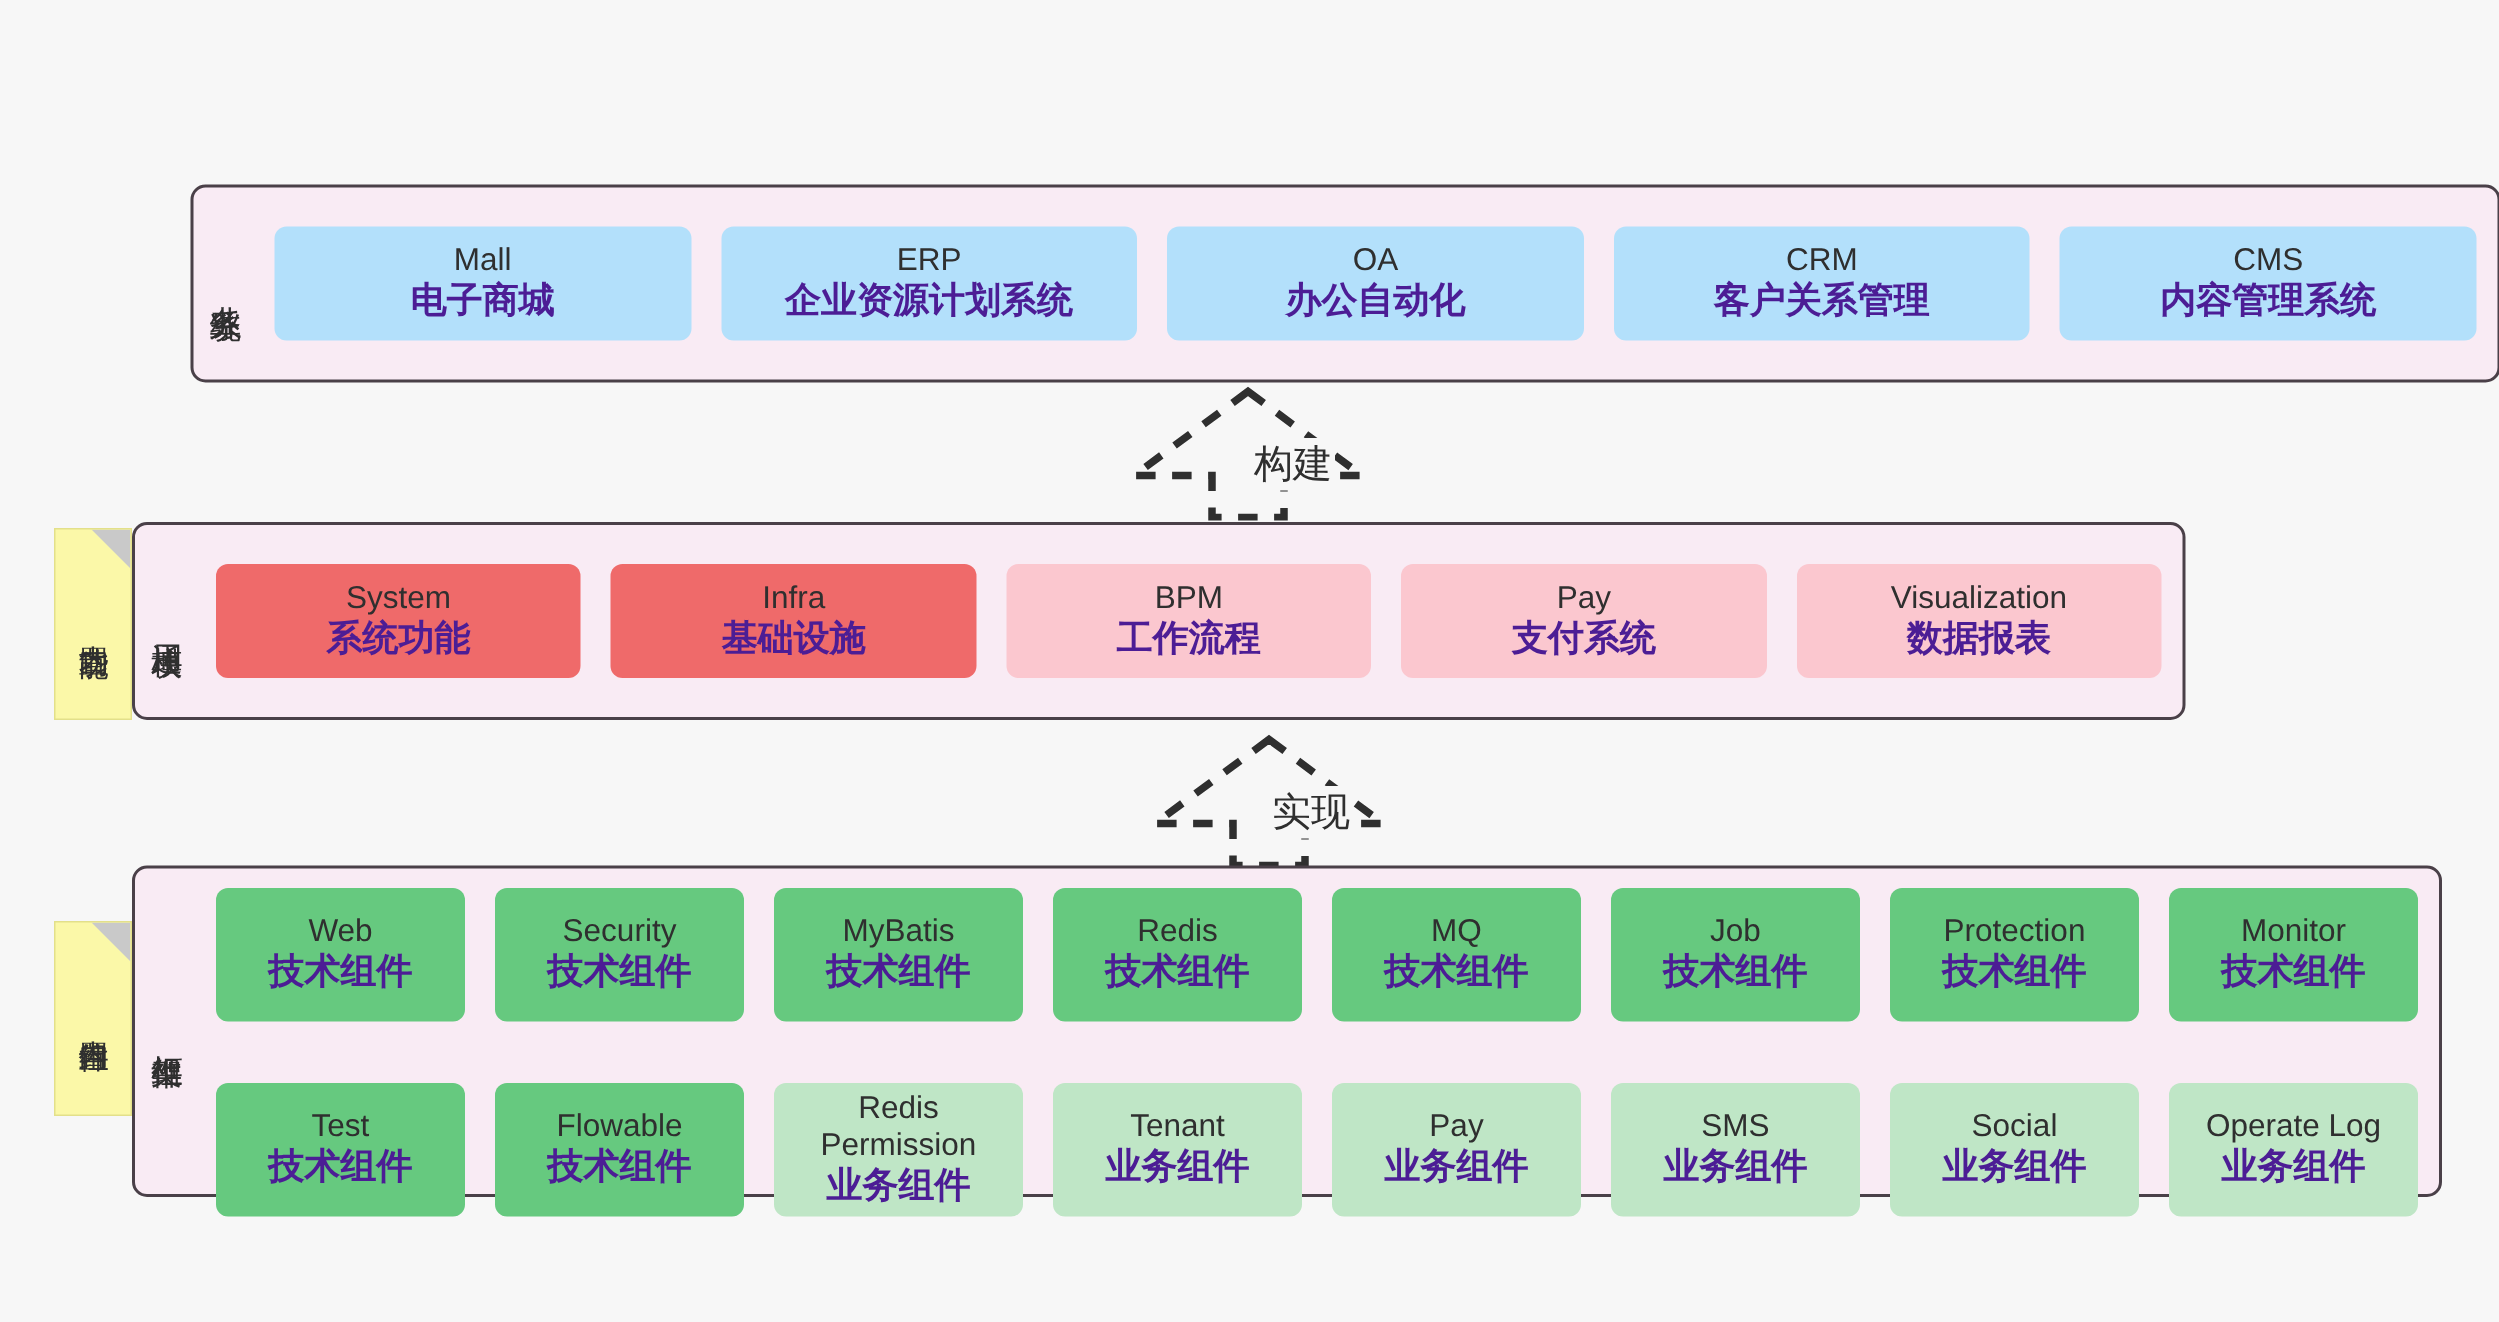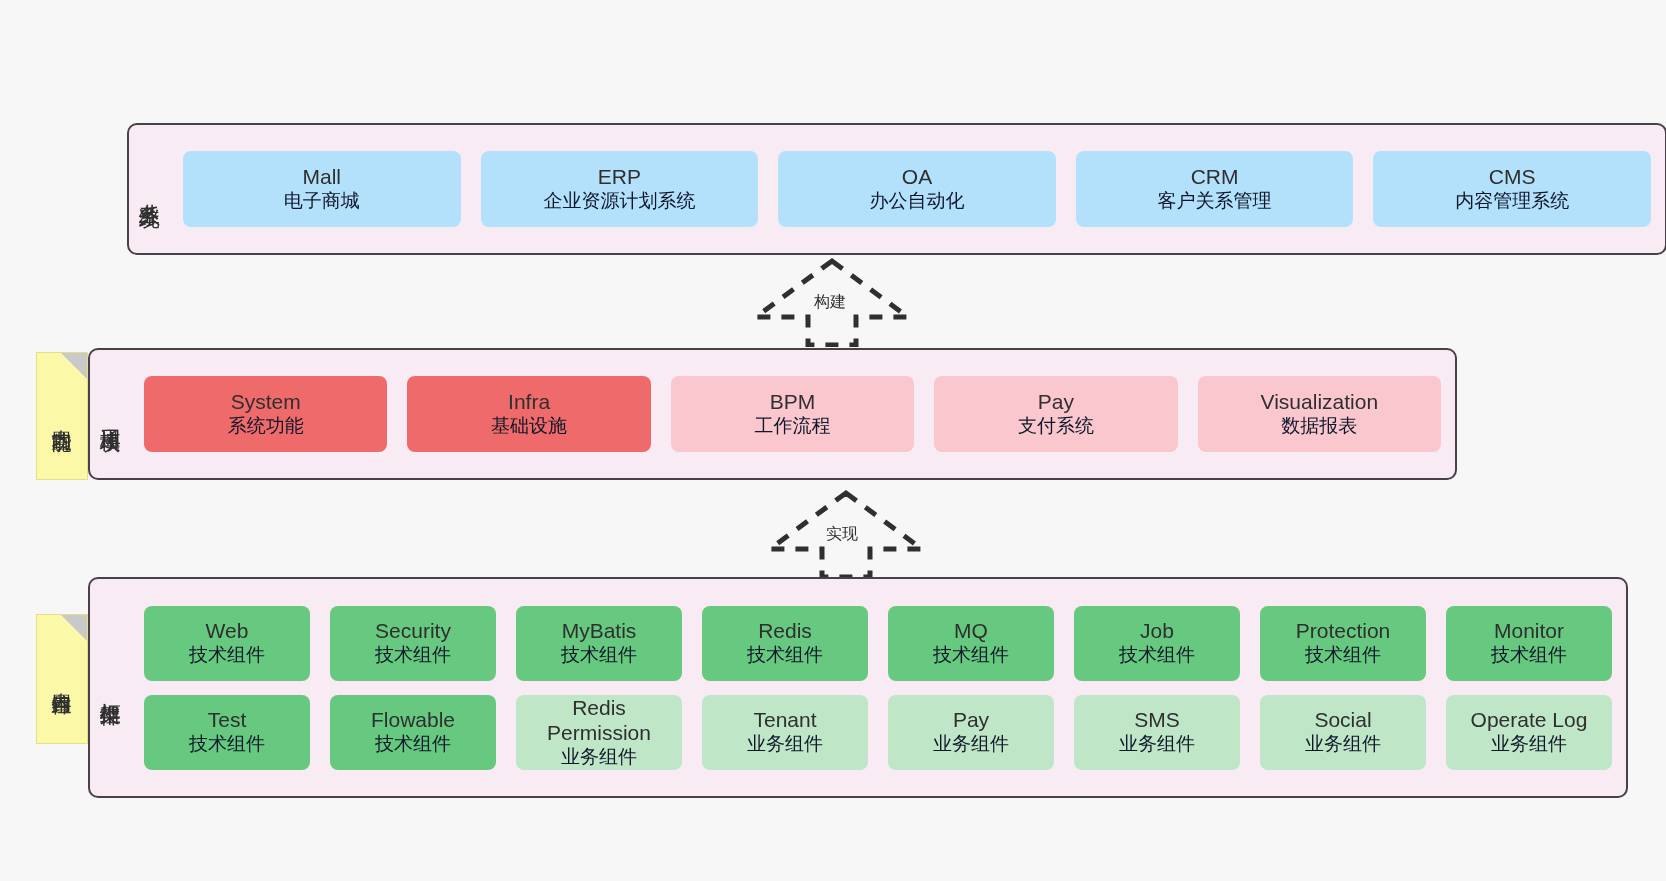--- a/index.html
+++ b/index.html
@@ -68,40 +68,41 @@
     text-align: center;
     box-sizing: border-box;
     padding: 6px 4px;
   }
   .cell .t1 {
     font-size: 21px;
     line-height: 1.18;
     color: #2f2f2f;
   }
   .cell .t2 {
-    font-size: 19px;
+    font-size: 24px;
     line-height: 1.18;
-    color: #0f172a;
+    color: #4c1d95;
+    font-weight: bold;
   }
 
   
   .c-blue      { background: #b3e0fb; }
   .c-red       { background: #ef6a6a; }
   .c-pink      { background: #fbc7cf; }
   .c-green     { background: #66c97f; }
   .c-lightgreen{ background: #bfe6c6; }
 
   
   #layer-business  { left: 88px;  top: 123px; width: 1540px; height: 132px; margin-left: 39px; }
   #layer-common    { left: 88px;  top: 348px; width: 1369px; height: 132px; }
   #layer-framework { left: 88px;  top: 577px; width: 1540px; height: 221px; }
 
   #layer-business  .cell,
   #layer-common    .cell { height: 76px; }
-  #layer-framework .cell { height: 75px; }
+  #layer-framework .cell { height: 89px; margin-top: 27px; }
 
   
   .note {
     position: absolute;
     background: #fbf8a8;
     border: 1px solid #e3e08a;
     box-sizing: border-box;
     display: flex;
     align-items: center;
     justify-content: center;
@@ -127,26 +128,27 @@
   #note-common    { left: 36px; top: 352px; width: 52px; height: 128px; }
   #note-framework { left: 36px; top: 614px; width: 52px; height: 130px; }
 
   
   .arrow {
     position: absolute;
     pointer-events: none;
   }
   .arrow-label {
     position: absolute;
-    font-size: 16px;
+    font-size: 26px;
     color: #2f2f2f;
     background: #f7f7f7;
     padding: 0 2px;
     white-space: nowrap;
     user-select: none;
+    margin-left: 22px;
   }
   #arrow-build { left: 752px; top: 257px; width: 160px; height: 90px; }
   #arrow-build-label { left: 812px; top: 292px; }
   #arrow-impl  { left: 766px; top: 489px; width: 160px; height: 90px; }
   #arrow-impl-label  { left: 824px; top: 524px; }
 </style>
 </head>
 <body>
 
 <div class="canvas">

